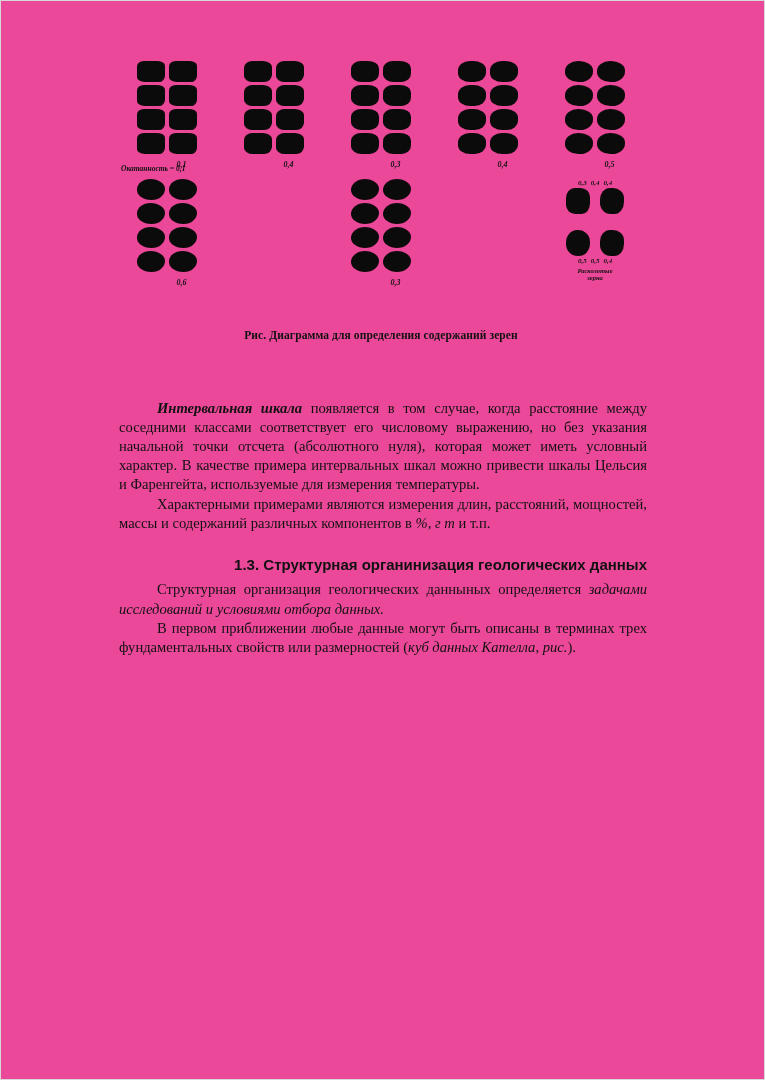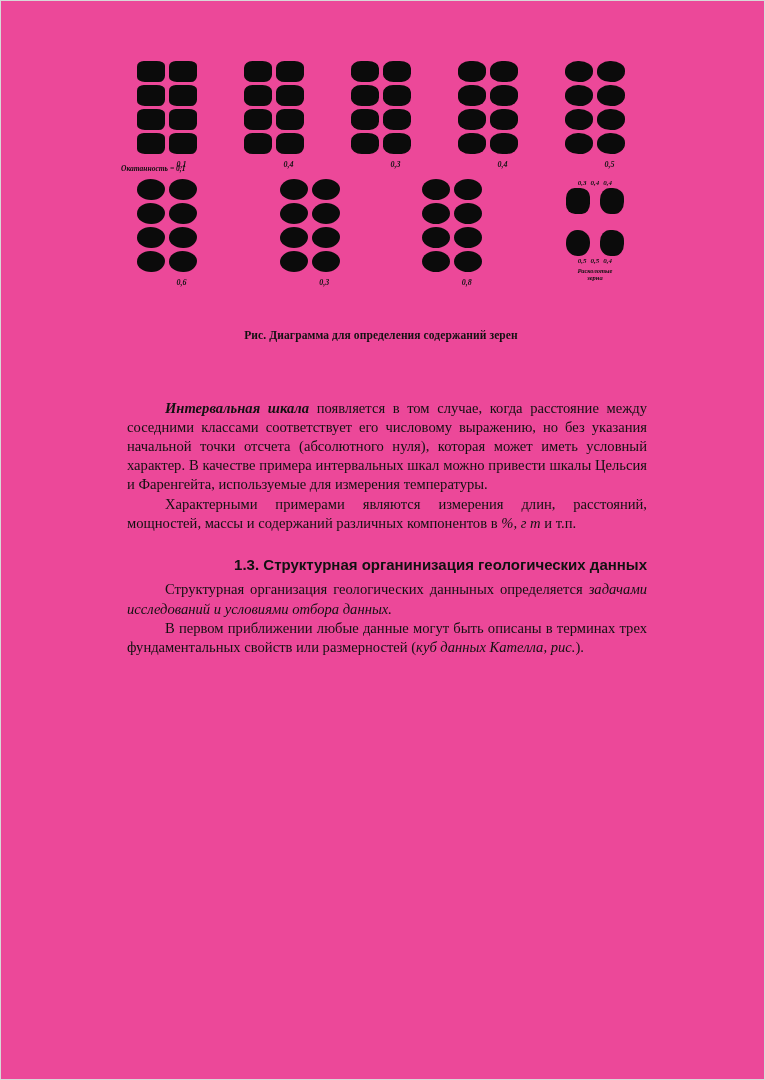--- a/index.html
+++ b/index.html
@@ -133,21 +133,21 @@
   .body-text {
     position: absolute;
     left: 118px;
     top: 398px;
     width: 528px;
     font-size: 14.6px;
     line-height: 1.31;
     text-align: justify;
   }
   .body-text p {
-    margin: 0 0 0 8px;
+    margin: 0 0 0 0;
     text-indent: 38px;
   }
   .body-text p.gap-before {
     margin-top: 14px;
   }
   .body-text p.tight {
     margin-top: 0;
   }
   .lead {
     font-weight: bold;
@@ -273,33 +273,20 @@
             <div class="grain r7"></div>
             <div class="grain r7"></div>
             <div class="grain r7"></div>
             <div class="grain r7"></div>
             <div class="grain r7"></div>
             <div class="grain r7"></div>
           </div>
           <div class="caption-small">0,3</div>
         </div>
 
-        <div class="grain-cell">
-          <div class="grain-grid">
-            <div class="grain r8"></div>
-            <div class="grain r8"></div>
-            <div class="grain r8"></div>
-            <div class="grain r8"></div>
-            <div class="grain r8"></div>
-            <div class="grain r8"></div>
-            <div class="grain r8"></div>
-            <div class="grain r8"></div>
-          </div>
-          <div class="caption-small">0,8</div>
-        </div>
 
 
         <div class="grain-cell">
           <div class="split-labels-top">
             <span>0,3</span>
             <span>0,4</span>
             <span>0,4</span>
           </div>
           <div class="grain-grid split-grid">
             <div class="grain r3"></div>

